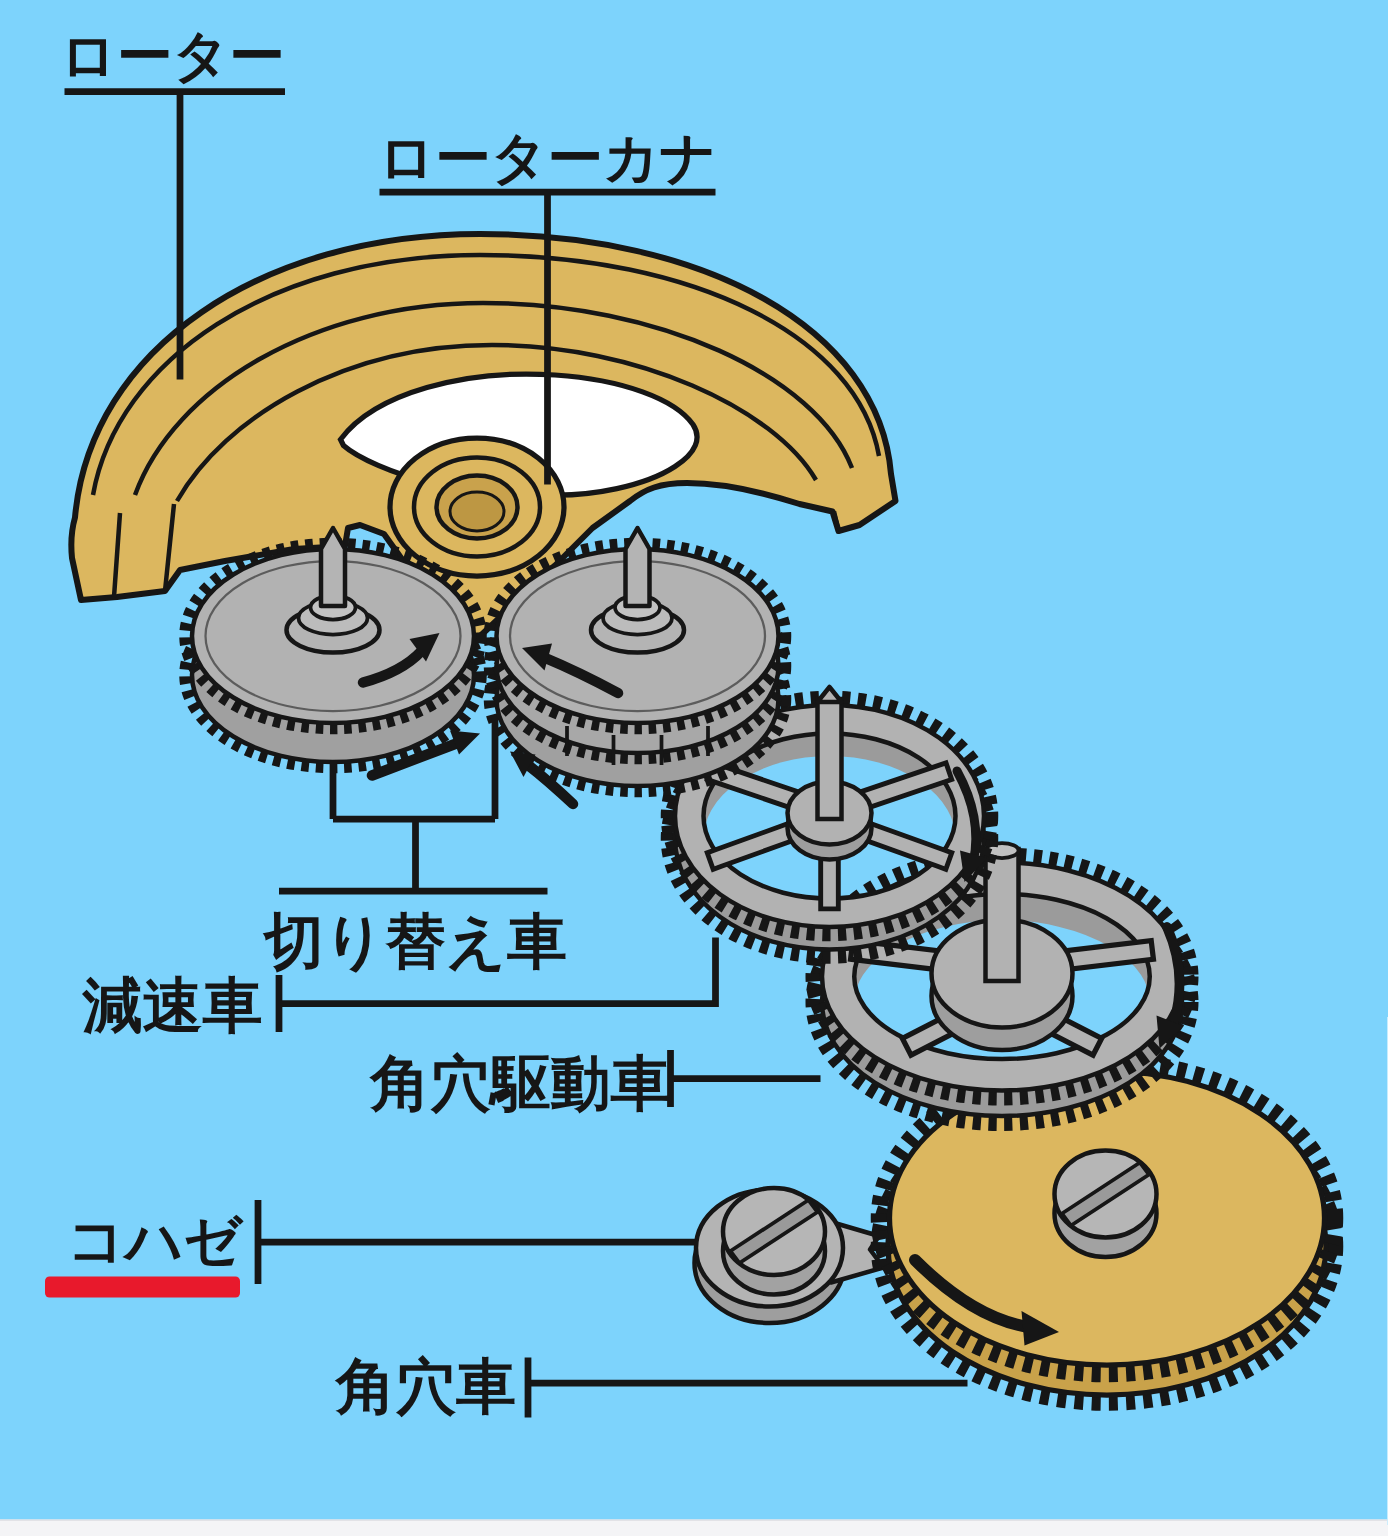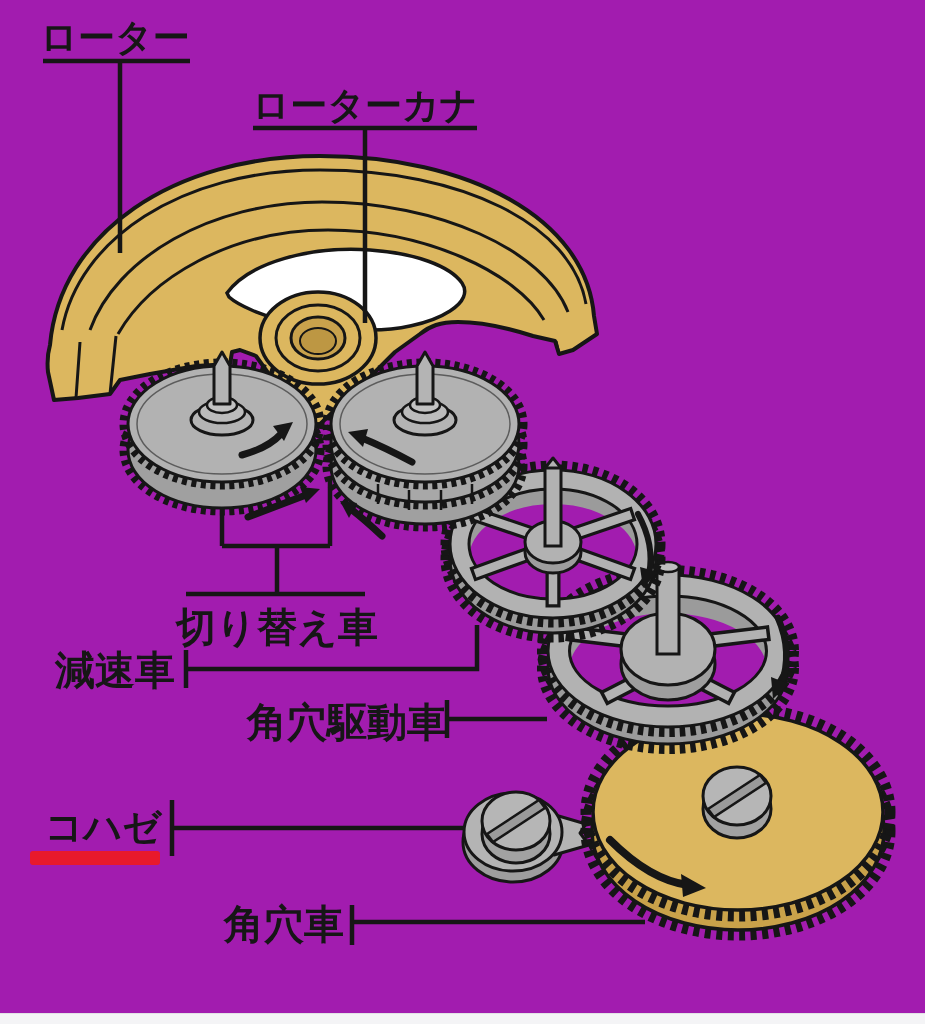--- a/index.html
+++ b/index.html
@@ -1,19 +1,19 @@
 <!DOCTYPE html>
 <html><head>
 <meta charset="utf-8">
 <style>
   html,body{margin:0;padding:0;background:#ffffff;}
   .stage{
     position:relative;
     width:925px;height:1024px;
-    background:#a21caf;
+    background:#7dd3fc;
     overflow:hidden;
     font-family:"Liberation Sans", sans-serif;
   }
   svg{display:block;}
   text.lbl{
     font-family:"Liberation Sans", sans-serif;
     font-weight:700;
     fill:#161616;
   }
 </style>

